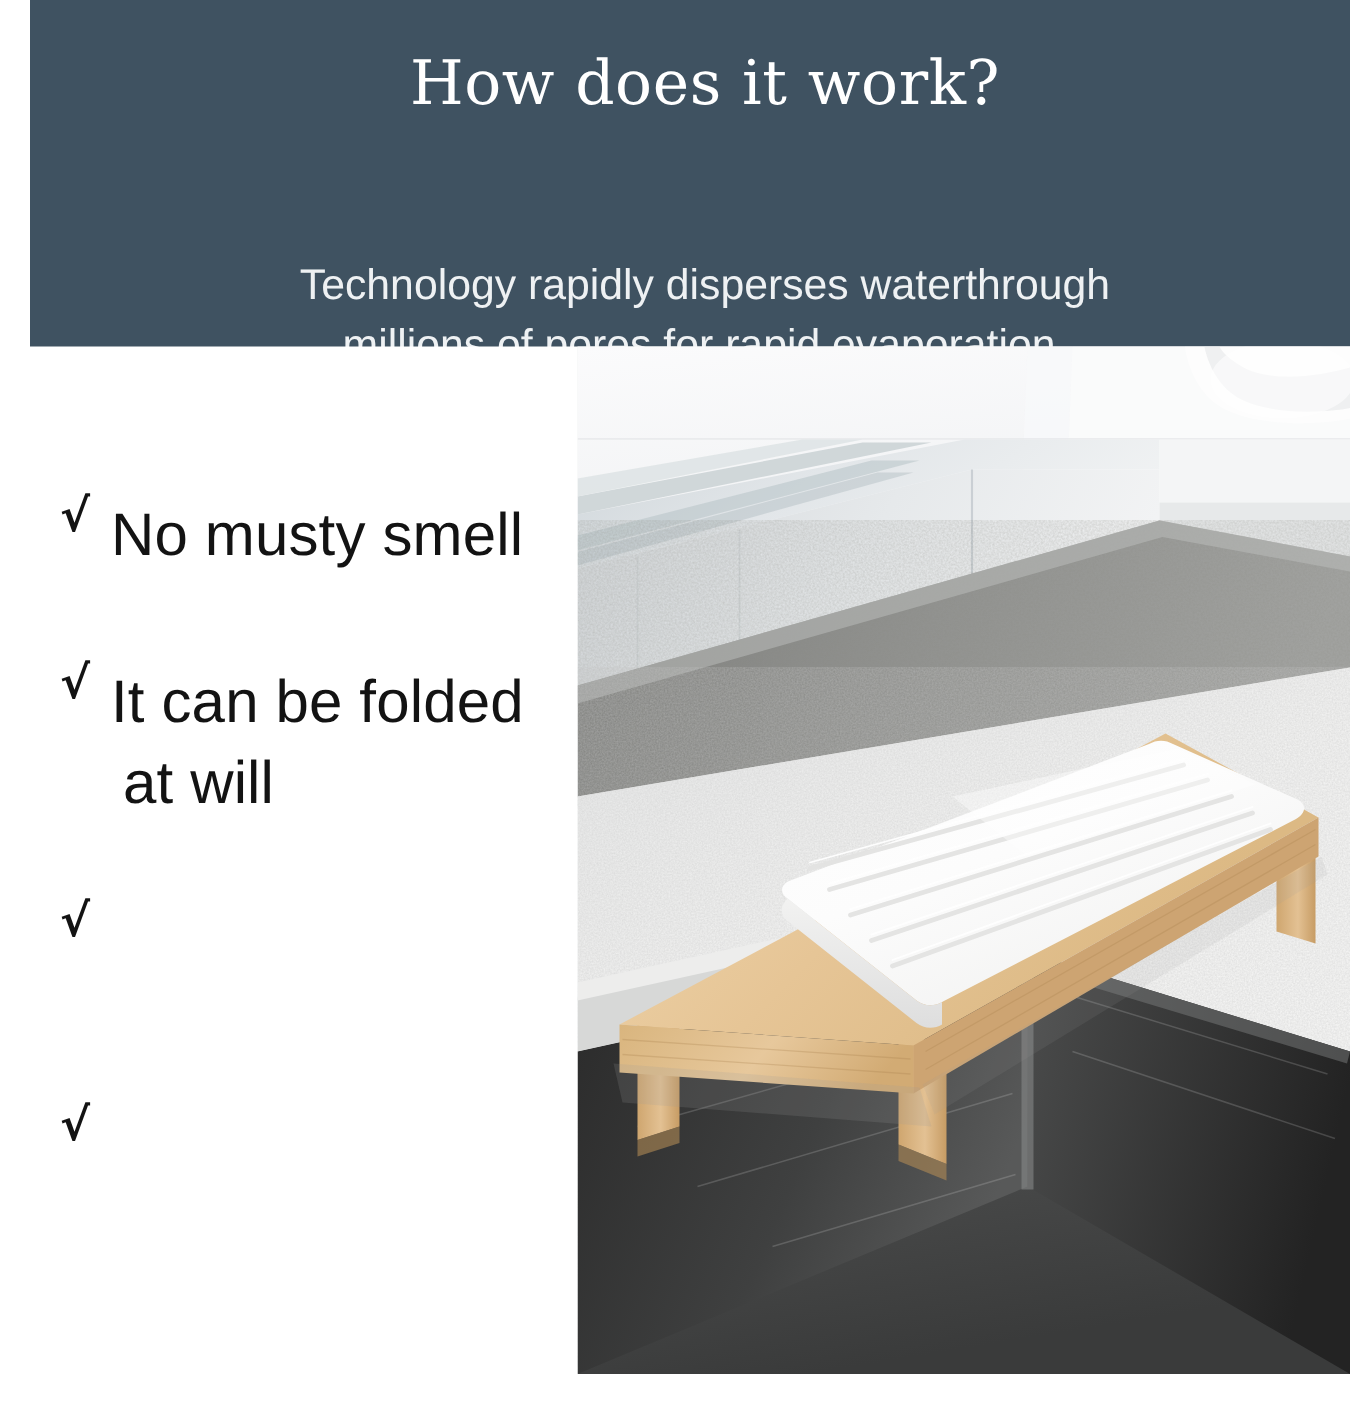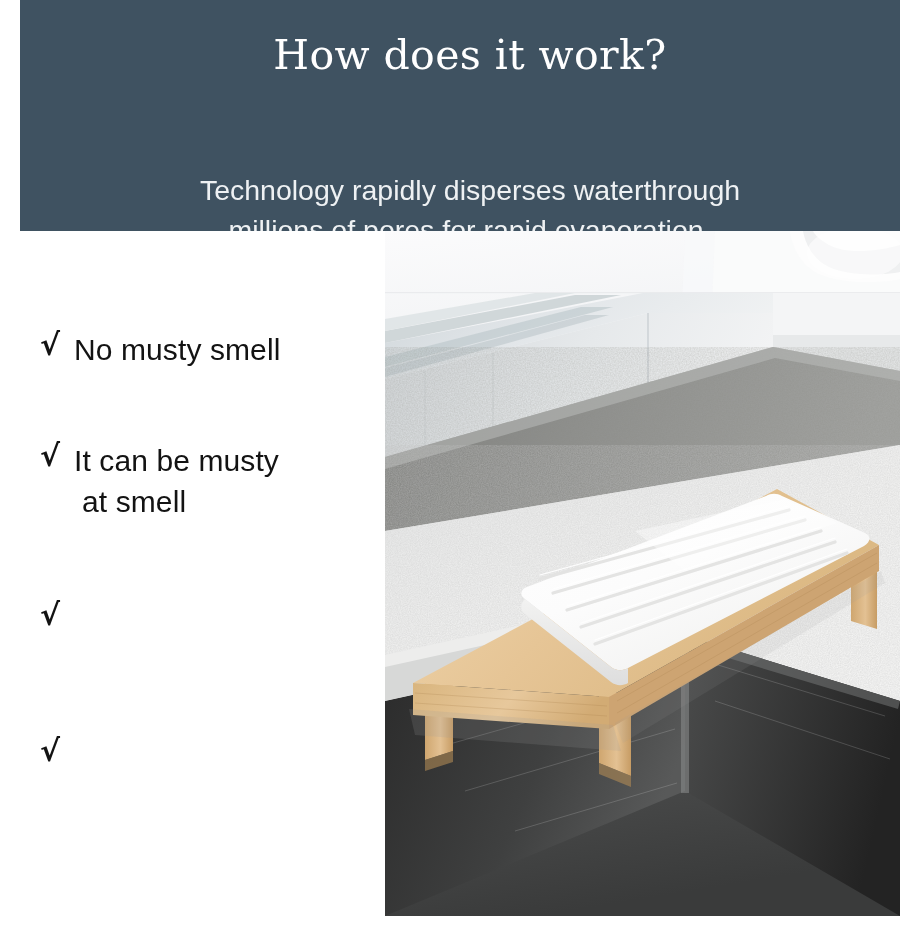--- a/index.html
+++ b/index.html
@@ -82,21 +82,21 @@
     font-family: "DejaVu Sans", sans-serif;
     font-size: 30px;
     font-weight: 700;
     line-height: 1.0;
     text-align: left;
   }
   .feature-text {
     flex: 1 1 auto;
     color: #131313;
     font-family: "Liberation Sans", sans-serif;
-    font-size: 30px;
+    font-size: 40px;
     font-weight: 300;
     line-height: 1.36;
     letter-spacing: 0.1px;
   }
   .feature-text .ft-line { display: block; }
   .feature-text .ft-line.indent { padding-left: 8px; }
 
   .feature-1 { top:  99px; }
   .feature-2 { top: 210px; }
   .feature-3 { top: 369px; }
@@ -131,22 +131,22 @@
     <div class="feature feature-1">
       <span class="feature-check">√</span>
       <span class="feature-text">
         <span class="ft-line">No musty smell</span>
       </span>
     </div>
 
     <div class="feature feature-2">
       <span class="feature-check">√</span>
       <span class="feature-text">
-        <span class="ft-line">It can be musty</span>
-        <span class="ft-line indent">at smell</span>
+        <span class="ft-line">It can be folded</span>
+        <span class="ft-line indent">at will</span>
       </span>
     </div>
 
     <div class="feature feature-3">
       <span class="feature-check">√</span>
     </div>
 
     <div class="feature feature-4">
       <span class="feature-check">√</span>
     </div>

